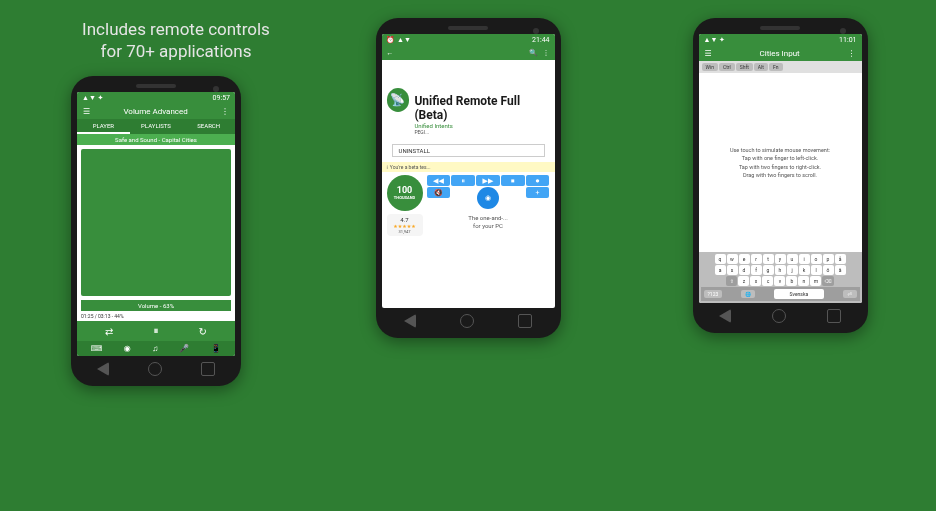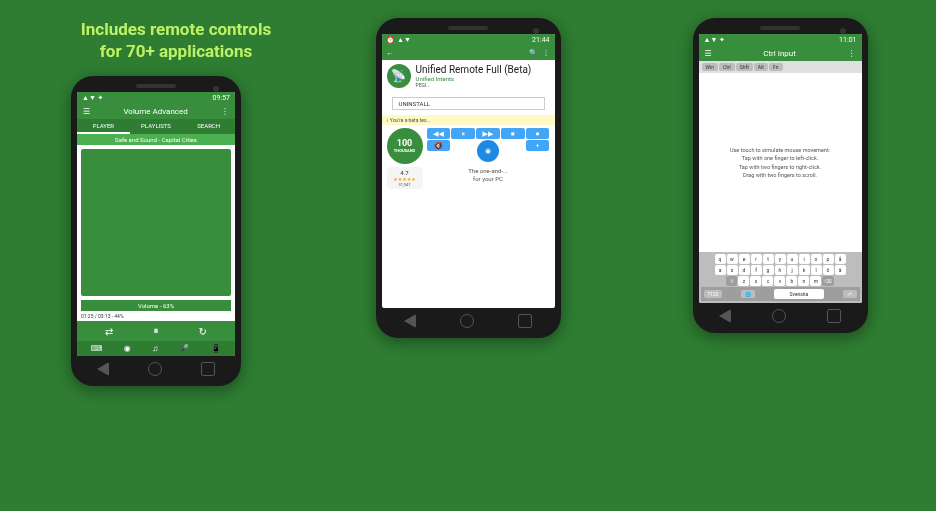--- a/index.html
+++ b/index.html
@@ -24,23 +24,23 @@
       flex: 1;
       display: flex;
       flex-direction: column;
       align-items: center;
       background: #2e7d32;
       padding: 18px 10px 10px;
       position: relative;
     }
 
     .panel-title {
-      color: #bef264;
+      color: #e5e5e5;
       font-size: 17px;
-      font-weight: 700;
+      font-weight: 400;
       text-align: center;
       margin-bottom: 14px;
       line-height: 1.3;
       margin-left: 40px;
     }
 
     
     .phone {
       width: 170px;
       height: 310px;
@@ -227,23 +227,24 @@
       background: #388e3c;
       border-radius: 50%;
       display: flex;
       align-items: center;
       justify-content: center;
       color: white;
       font-size: 12px;
     }
 
     .cast-title {
-      font-size: 10px;
-      font-weight: normal;
+      font-size: 12px;
+      font-weight: bold;
       color: #1a1a1a;
+      margin-top: 30px;
     }
 
     .cast-sub {
       font-size: 6px;
       color: #388e3c;
     }
 
     .cast-badge {
       font-size: 5px;
       color: #555;
@@ -545,21 +546,21 @@
     <div class="phone" style="width:175px; height:315px;">
       <div class="phone-speaker"></div>
       <div class="phone-camera"></div>
       <div class="phone-screen">
         <div class="status-bar">
           <span>▲▼ ✦</span>
           <span>11:01</span>
         </div>
         <div class="basic-header">
           <span>☰</span>
-          <span>Ctrl Input</span>
+          <span>Cities Input</span>
           <span>⋮</span>
         </div>
 
         <div class="keyboard-row-btns">
           <div class="kb-special">Win</div>
           <div class="kb-special">Ctrl</div>
           <div class="kb-special">Shft</div>
           <div class="kb-special">Alt</div>
           <div class="kb-special">Fn</div>
           <div style="flex:1;"></div>

